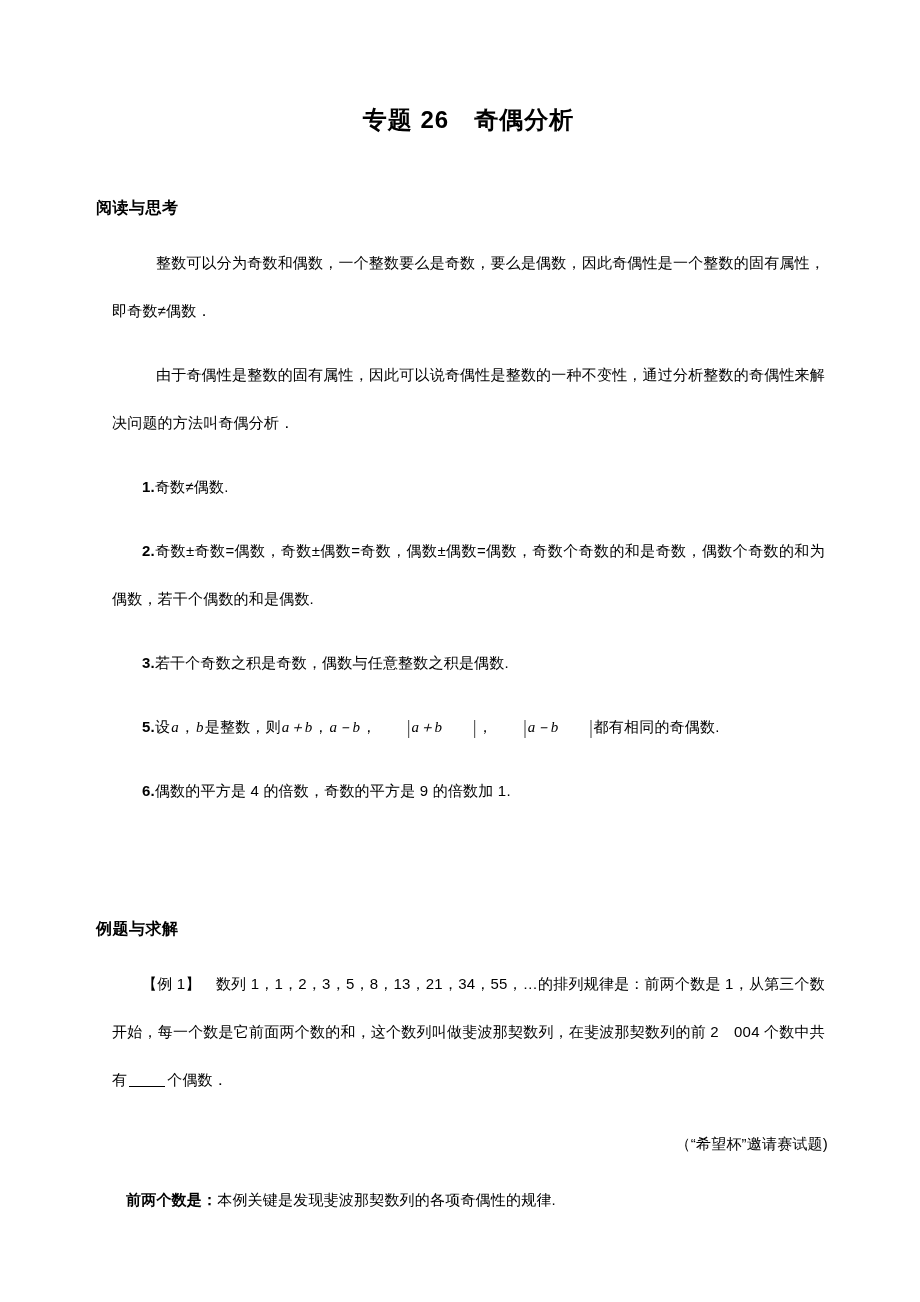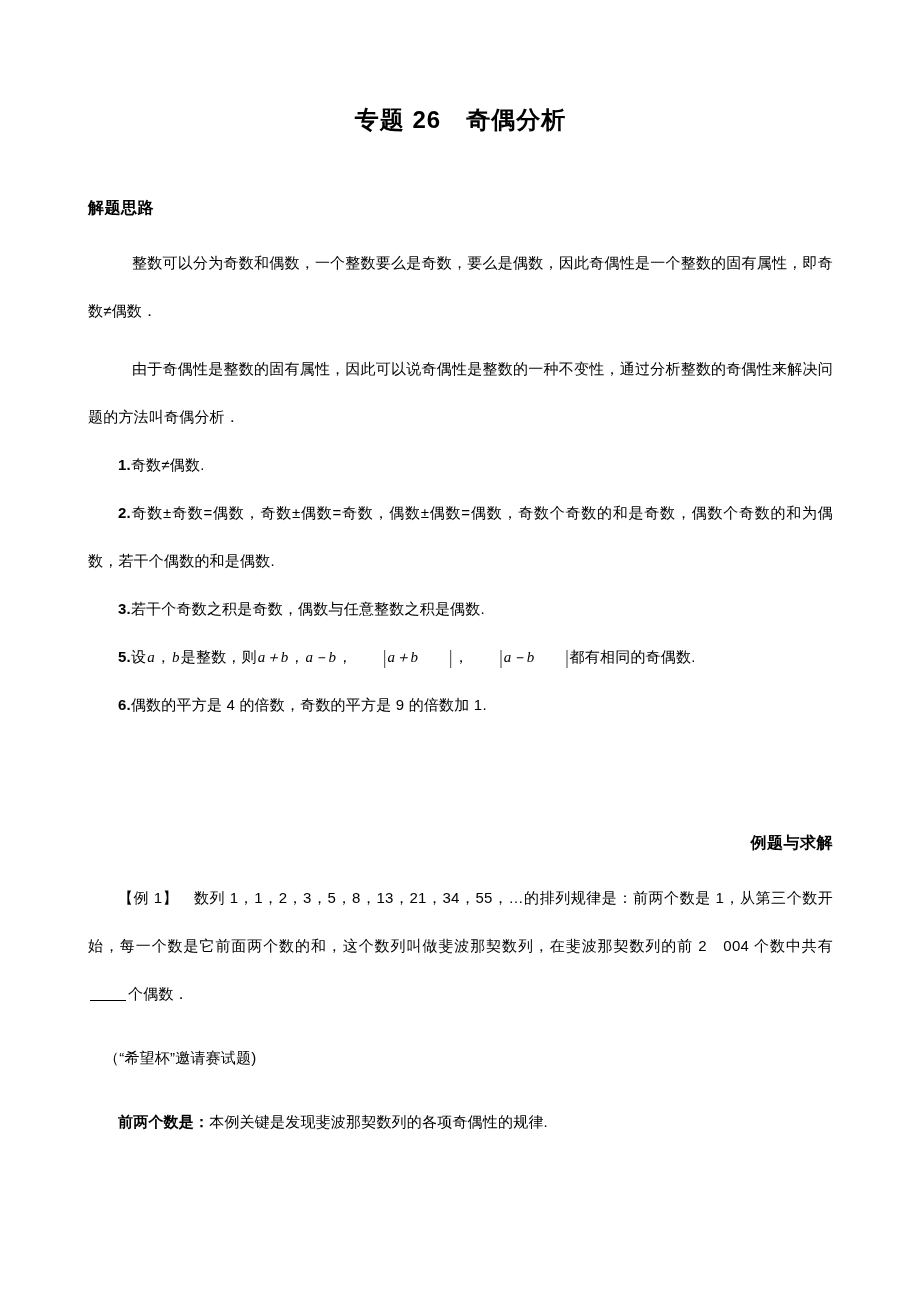--- a/index.html
+++ b/index.html
@@ -17,21 +17,21 @@
   }
   .page {
     position: relative;
     width: 920px;
     height: 1302px;
     background: #ffffff;
     box-sizing: border-box;
   }
   .content {
     position: absolute;
-    left: 88px;
+    left: 96px;
     top: 0;
     width: 745px;
   }
 
   
   .doc-title {
     margin: 0;
     padding-top: 104px;
     text-align: center;
     font-size: 24px;
@@ -43,29 +43,29 @@
 
   
   .section-heading {
     font-size: 16px;
     font-weight: bold;
     letter-spacing: 0.5px;
     margin: 0;
     text-align: left;
   }
   .sec-read { margin-top: 63px; }
-  .sec-example { margin-top: 104px; text-align: right; }
+  .sec-example { margin-top: 104px; }
 
   
   .para {
     font-size: 15px;
     line-height: 48px;
     text-align: justify;
     text-justify: inter-ideograph;
-    margin: 0;
+    margin: 16px;
     letter-spacing: 0.2px;
   }
   .para.indent { text-indent: 44px; }
   .para.indent-small { text-indent: 30px; }
   .p-gap-1 { margin-top: 20px; }
   .p-gap-2 { margin-top: 10px; }
 
   .lead-num {
     font-weight: bold;
   }
@@ -102,22 +102,22 @@
   .blank-fill {
     display: inline-block;
     width: 36px;
     border-bottom: 1.5px solid #000;
     vertical-align: -2px;
     margin: 0 2px;
   }
   .source-line {
     font-size: 15px;
     line-height: 48px;
-    text-align: left;
-    margin: 16px;
+    text-align: right;
+    margin: 8px;
     padding-right: 5px;
     letter-spacing: 0.2px;
   }
   .hint-line {
     font-size: 15px;
     line-height: 48px;
     margin: 0;
     text-indent: 30px;
     letter-spacing: 0.2px;
   }
@@ -125,21 +125,21 @@
   .nowrap { white-space: nowrap; }
 </style>
 </head>
 <body>
 
 <div class="page">
   <div class="content">
 
     <h1 class="doc-title">专题 26　奇偶分析</h1>
 
-    <div class="section-heading sec-read">解题思路</div>
+    <div class="section-heading sec-read">阅读与思考</div>
 
     <p class="para indent p-gap-1">整数可以分为奇数和偶数，一个整数要么是奇数，要么是偶数，因此奇偶性是一个整数的固有属性，即奇数≠偶数．</p>
 
     <p class="para indent p-gap-2">由于奇偶性是整数的固有属性，因此可以说奇偶性是整数的一种不变性，通过分析整数的奇偶性来解决问题的方法叫奇偶分析．</p>
 
 
     <p class="para indent-small">
       <span class="lead-num">1.</span><span>奇数≠偶数.</span>
     </p>
 

